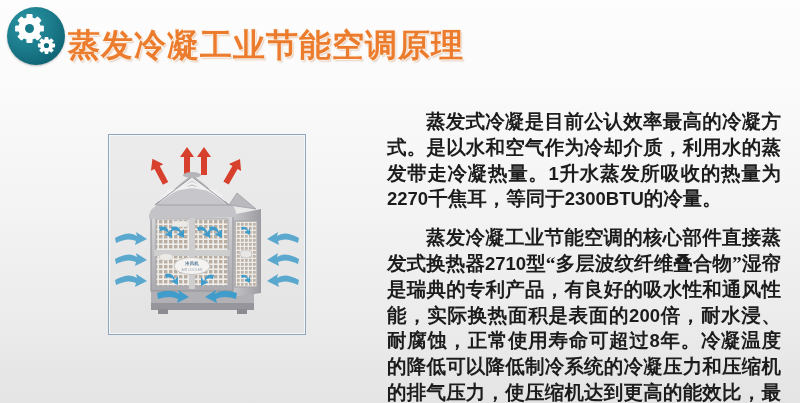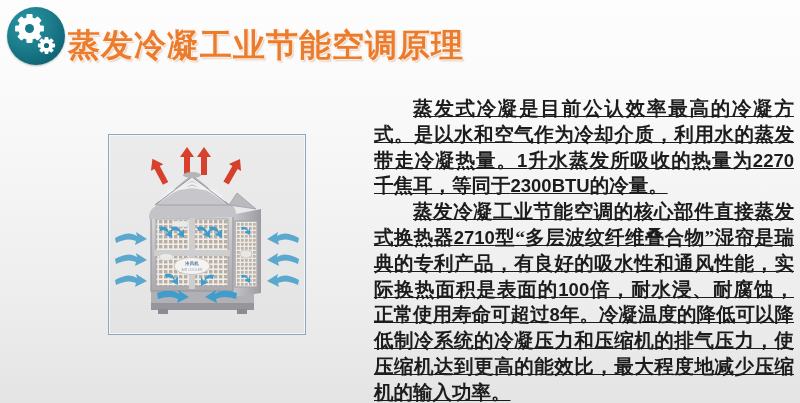--- a/index.html
+++ b/index.html
@@ -84,23 +84,22 @@
     width: 420px;
     font-family: "Liberation Serif", "DejaVu Serif", serif;
     font-size: 19.5px;
     line-height: 25.8px;
     color: #1c1c1c;
     text-align: justify;
     text-justify: inter-ideograph;
     font-weight: 600;
   }
   #body-text p {
-    margin: 0;
+    margin: 13px;
     text-indent: 2em;
-    text-decoration: underline;
   }
   .bold-num {
     font-family: "Liberation Sans", "DejaVu Sans", sans-serif;
     font-weight: bold;
     font-size: 18.5px;
   }
 </style>
 </head>
 <body>
 
@@ -255,17 +254,17 @@
         <path d="M48 158 Q62 153 70 159 L69 155 L80 162 L68 168 L69 164 Q61 160 49 164 Z"></path>
         <path d="M128 158 Q114 153 106 159 L107 155 L96 162 L108 168 L107 164 Q115 160 127 164 Z"></path>
         <path d="M132 92 Q138 91 139 96 L141 93 L141 100 L135 97 L138 96 Q137 93 133 95 Z"></path>
         <path d="M132 140 Q138 139 139 144 L141 141 L141 148 L135 145 L138 144 Q137 141 133 143 Z"></path>
       </g>
     </svg>
   </div>
 
   <div id="body-text">
     <p>蒸发式冷凝是目前公认效率最高的冷凝方式。是以水和空气作为冷却介质，利用水的蒸发带走冷凝热量。<span class="bold-num">1</span>升水蒸发所吸收的热量为<span class="bold-num">2270</span>千焦耳，等同于<span class="bold-num">2300BTU</span>的冷量。</p>
-    <p>蒸发冷凝工业节能空调的核心部件直接蒸发式换热器<span class="bold-num">2710</span>型“多层波纹纤维叠合物”湿帘是瑞典的专利产品，有良好的吸水性和通风性能，实际换热面积是表面的<span class="bold-num">100</span>倍，耐水浸、耐腐蚀，正常使用寿命可超过<span class="bold-num">8</span>年。冷凝温度的降低可以降低制冷系统的冷凝压力和压缩机的排气压力，使压缩机达到更高的能效比，最大程度地减少压缩机的输入功率。</p>
+    <p>蒸发冷凝工业节能空调的核心部件直接蒸发式换热器<span class="bold-num">2710</span>型“多层波纹纤维叠合物”湿帘是瑞典的专利产品，有良好的吸水性和通风性能，实际换热面积是表面的<span class="bold-num">200</span>倍，耐水浸、耐腐蚀，正常使用寿命可超过<span class="bold-num">8</span>年。冷凝温度的降低可以降低制冷系统的冷凝压力和压缩机的排气压力，使压缩机达到更高的能效比，最大程度地减少压缩机的输入功率。</p>
 
   </div>
 
 </div>
 
 </body></html>

